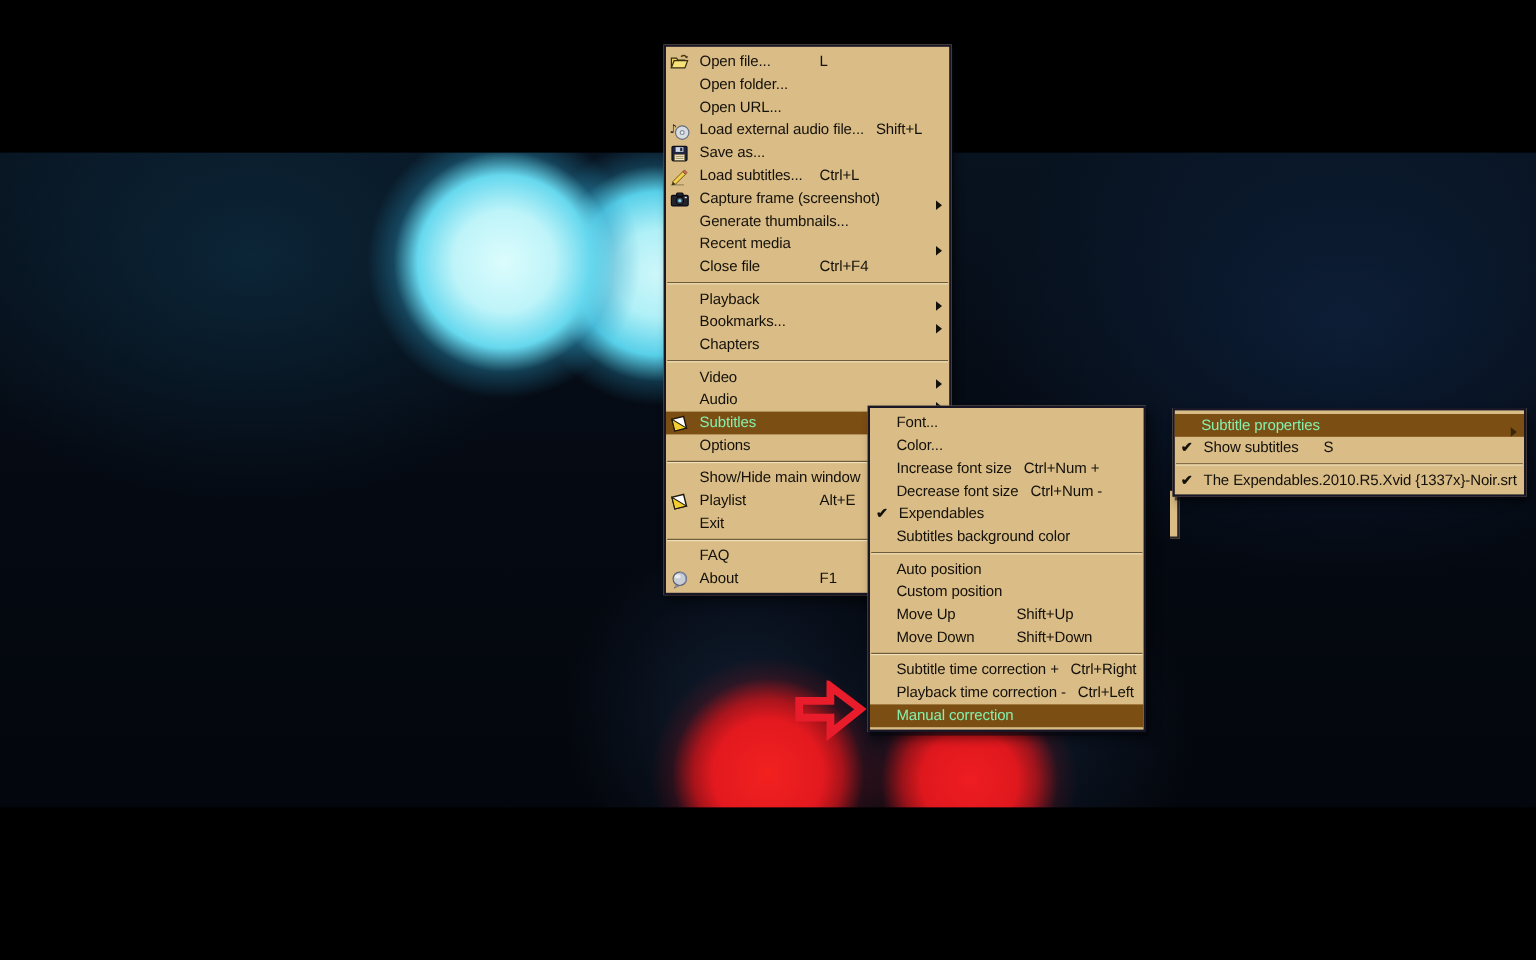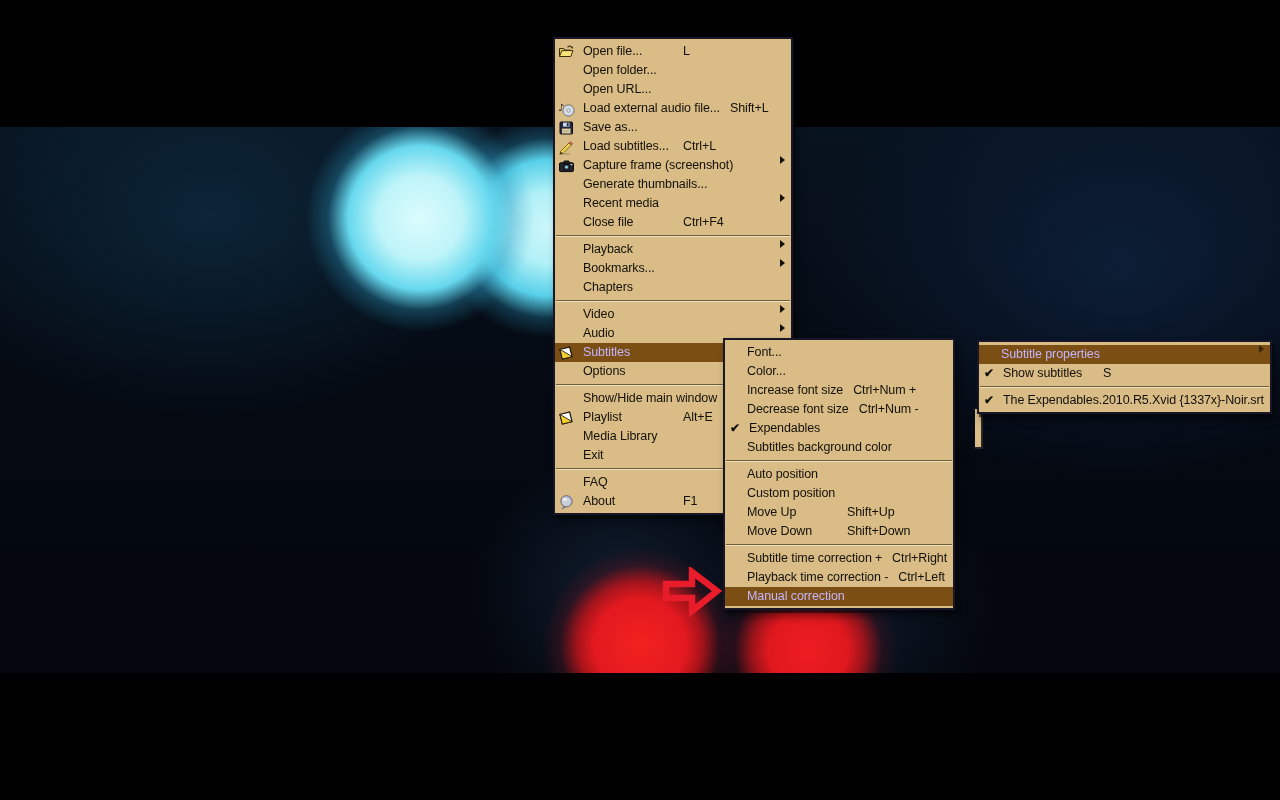--- a/index.html
+++ b/index.html
@@ -24,22 +24,22 @@
   }
 
   
   .menu{position:absolute;box-sizing:border-box;background:#d9bc86;border:2px solid #181627;
         padding:3px 0 2px 0;box-shadow:2px 3px 0 rgba(5,7,14,.6), 4px 6px 8px rgba(0,0,0,.45);
         font-size:12.5px;letter-spacing:-.1px;color:#14100a;}
   #menu-main{left:553px;top:37px;width:240px;z-index:10;}
   #menu-subs{left:977px;top:340px;width:295px;z-index:20;}
   #menu-prop{left:723px;top:338px;width:232px;z-index:30;}
 
-  .mi{display:flex;align-items:flex-start;height:19px;line-height:19px;padding:0 6px 0 3px;white-space:nowrap;}
-  .mi.hl{background:#7b4e13;color:#c4b5fd;}
+  .mi{display:flex;align-items:flex-end;height:19px;line-height:19px;padding:0 6px 0 3px;white-space:nowrap;}
+  .mi.hl{background:#7b4e13;color:#86efac;}
   .gut{flex:0 0 auto;display:flex;align-items:center;justify-content:flex-start;height:19px;}
   .gut24 .gut{width:25px;}
   .gut19 .gut{width:19px;}
   .gut.chk{font-size:12px;font-weight:bold;color:#14100a;padding-left:2px;}
   .lab{display:inline-block;min-width:90px;}
   .sc{margin-left:10px;}
   .arr{margin-left:auto;width:0;height:0;border-left:5px solid #14100a;
        border-top:4px solid transparent;border-bottom:4px solid transparent;}
   .hl .arr{border-left-color:#3a2708;}
   .msep{height:0;border-top:1px solid #6f5c3c;border-bottom:1px solid #efe0b5;margin:3px 1px;}
@@ -197,24 +197,20 @@
               <path d="M3 3 h10 v10 h-10 Z" fill="#ffffff" stroke="#1c1608" stroke-width="1.2"></path>
               <path d="M3 3 v10 h10 Z" fill="#f2cf2e" stroke="#1c1608" stroke-width="0.8"></path>
             </g>
           </svg>
         </span>
         <span class="lab">Playlist</span>
         <span class="sc">Alt+E</span>
       </div>
       <div class="mi">
         <span class="gut"></span>
-        <span class="lab">Media Library</span>
-      </div>
-      <div class="mi">
-        <span class="gut"></span>
         <span class="lab">Exit</span>
       </div>
       <div class="msep"></div>
       <div class="mi">
         <span class="gut"></span>
         <span class="lab">FAQ</span>
       </div>
       <div class="mi">
         <span class="gut">
           <svg width="17" height="16" viewBox="0 0 17 16">

